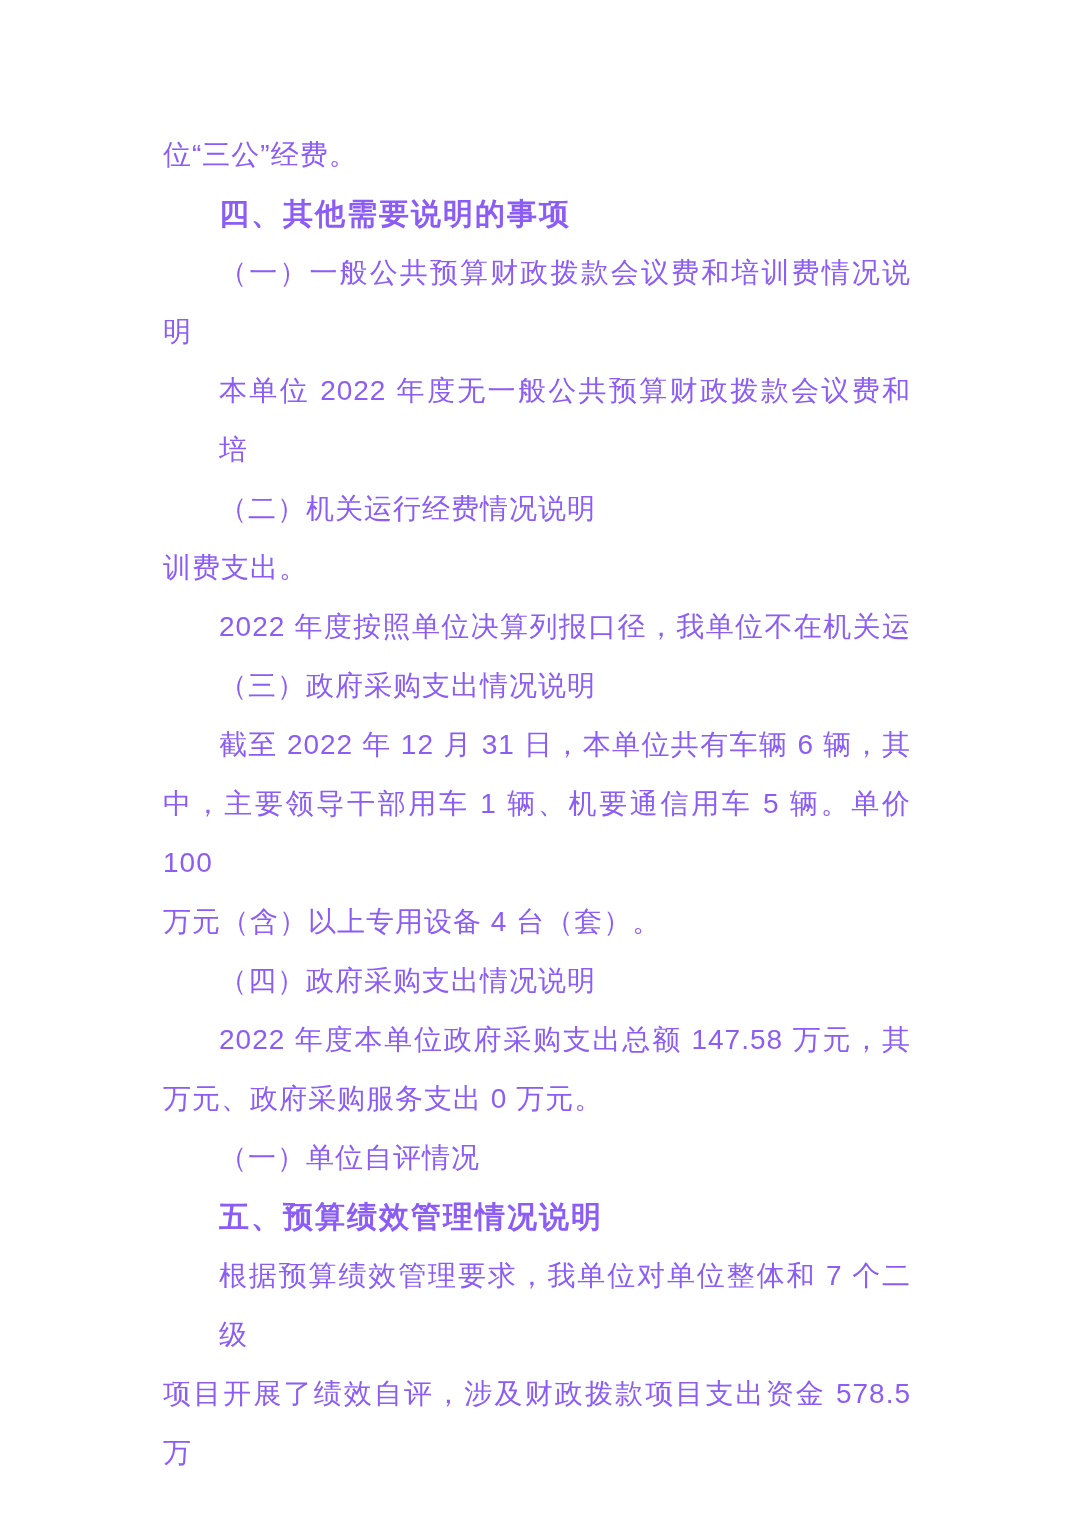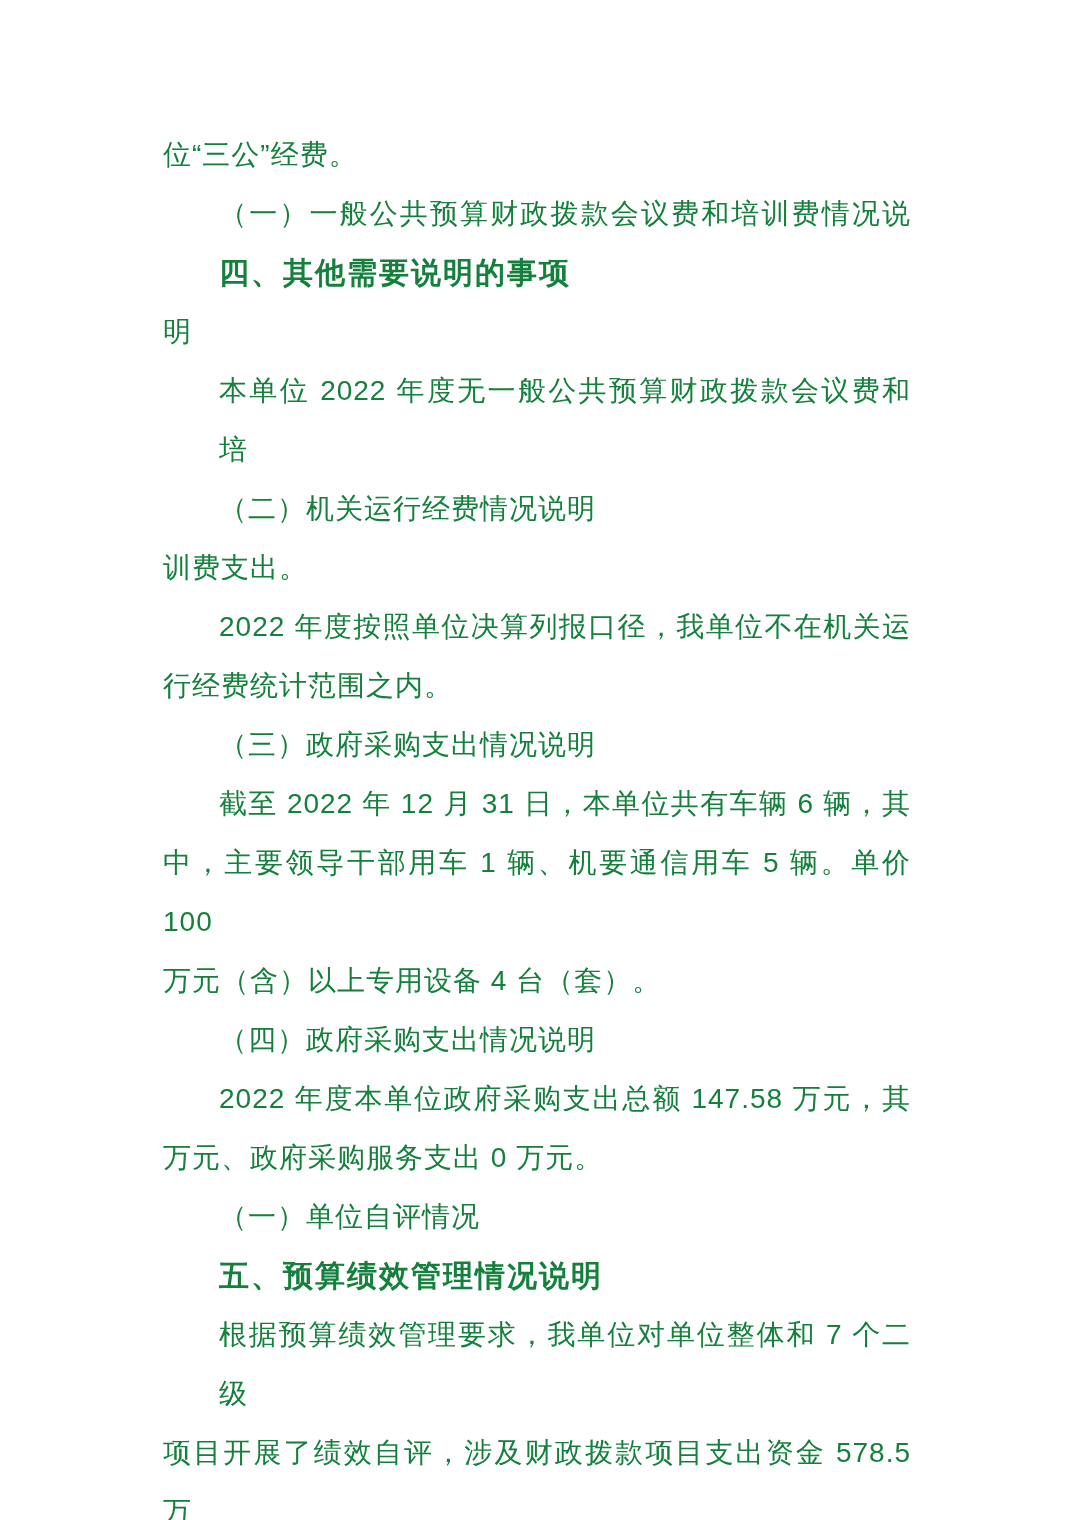--- a/index.html
+++ b/index.html
@@ -20,21 +20,21 @@
     position: absolute;
     top: 0;
     left: 163px;
     width: 748px;
     padding-top: 125px;
   }
   .line {
     font-size: 28px;
     line-height: 59px;
     white-space: normal;
-    color: #15803d;
+    color: #8b5cf6;
     letter-spacing: 1px;
   }
   
   .fill {
     text-align: justify;
     text-align-last: justify;
     text-justify: inter-character;
   }
   
   .end {
@@ -50,28 +50,27 @@
     font-size: 30px;
     letter-spacing: 2px;
   }
 </style>
 </head>
 <body>
 
 <div class="page">
   <div class="content">
     <div class="line end">位“三公”经费。</div>
+    <div class="line indent heading">四、其他需要说明的事项</div>
     <div class="line indent fill">（一）一般公共预算财政拨款会议费和培训费情况说</div>
-    <div class="line indent heading">四、其他需要说明的事项</div>
     <div class="line end">明</div>
     <div class="line indent fill">本单位 2022 年度无一般公共预算财政拨款会议费和培</div>
     <div class="line indent end">（二）机关运行经费情况说明</div>
     <div class="line end">训费支出。</div>
     <div class="line indent fill">2022 年度按照单位决算列报口径，我单位不在机关运</div>
-    <div class="line end">行经费统计范围之内。</div>
     <div class="line indent end">（三）政府采购支出情况说明</div>
     <div class="line indent fill">截至 2022 年 12 月 31 日，本单位共有车辆 6 辆，其</div>
     <div class="line fill">中，主要领导干部用车 1 辆、机要通信用车 5 辆。单价 100</div>
     <div class="line end">万元（含）以上专用设备 4 台（套）。</div>
     <div class="line indent end">（四）政府采购支出情况说明</div>
     <div class="line indent fill">2022 年度本单位政府采购支出总额 147.58 万元，其</div>
     <div class="line end">万元、政府采购服务支出 0 万元。</div>
     <div class="line indent end">（一）单位自评情况</div>
     <div class="line indent heading">五、预算绩效管理情况说明</div>
     <div class="line indent fill">根据预算绩效管理要求，我单位对单位整体和 7 个二级</div>

